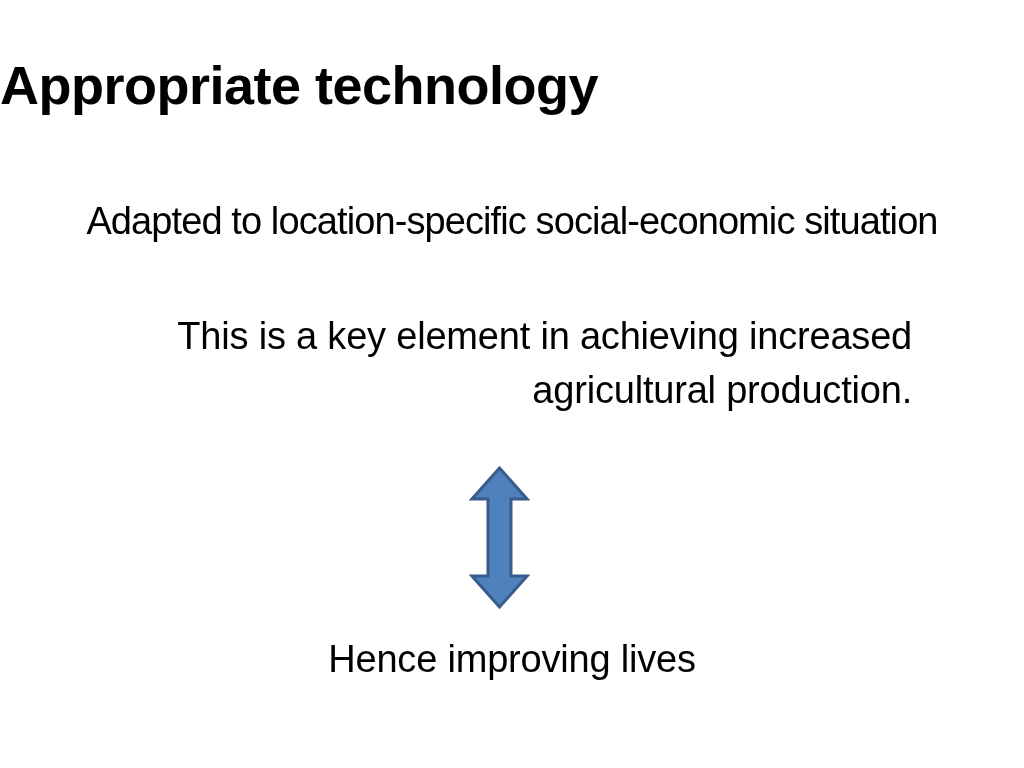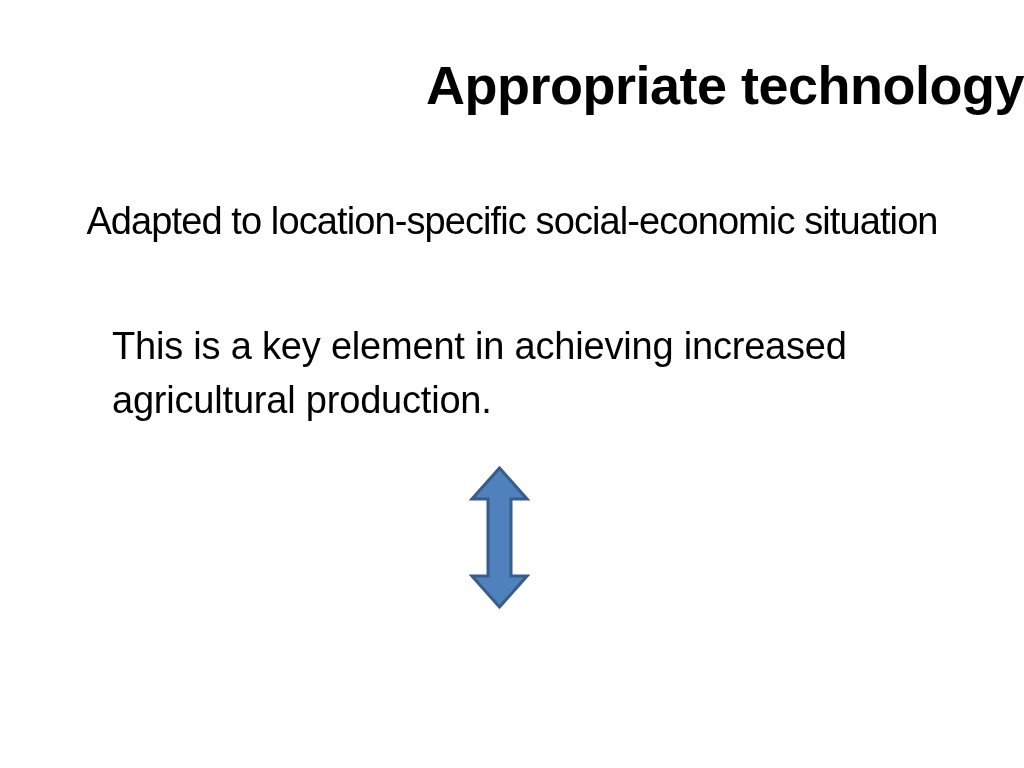--- a/index.html
+++ b/index.html
@@ -23,21 +23,21 @@
     background: #ffffff;
     overflow: hidden;
   }
 
   
   .slide-title {
     position: absolute;
     top: 56px;
     left: 0;
     width: 1024px;
-    text-align: right;
+    text-align: left;
     font-size: 54px;
     font-weight: bold;
     line-height: 1.1;
     letter-spacing: -0.5px;
     color: #000000;
     white-space: nowrap;
   }
 
   
   .slide-subtitle {
@@ -50,24 +50,24 @@
     font-weight: normal;
     line-height: 1.25;
     letter-spacing: -0.9px;
     color: #000000;
     white-space: nowrap;
   }
 
   
   .slide-body {
     position: absolute;
-    top: 320px;
+    top: 310px;
     left: 112px;
     width: 800px;
-    text-align: left;
+    text-align: right;
     font-size: 38px;
     font-weight: normal;
     line-height: 1.42;
     letter-spacing: -0.2px;
     color: #000000;
   }
 
   
   .arrow-shape {
     position: absolute;
@@ -107,14 +107,15 @@
   <div class="slide-subtitle">Adapted to location-specific social-economic situation</div>
 
   <div class="slide-body">This is a key element in achieving increased agricultural production.</div>
 
   <div class="arrow-shape">
     <svg viewBox="0 0 61 143" xmlns="http://www.w3.org/2000/svg" preserveAspectRatio="none">
       <polygon points="30.5,2 58,33 42,33 42,110 58,110 30.5,141 3,110 19,110 19,33 3,33" fill="#4F81BD" stroke="#385D8A" stroke-width="3" stroke-linejoin="miter"></polygon>
     </svg>
   </div>
 
+  <div class="slide-footer">Hence improving lives</div>
 
 </div>
 
 </body></html>

